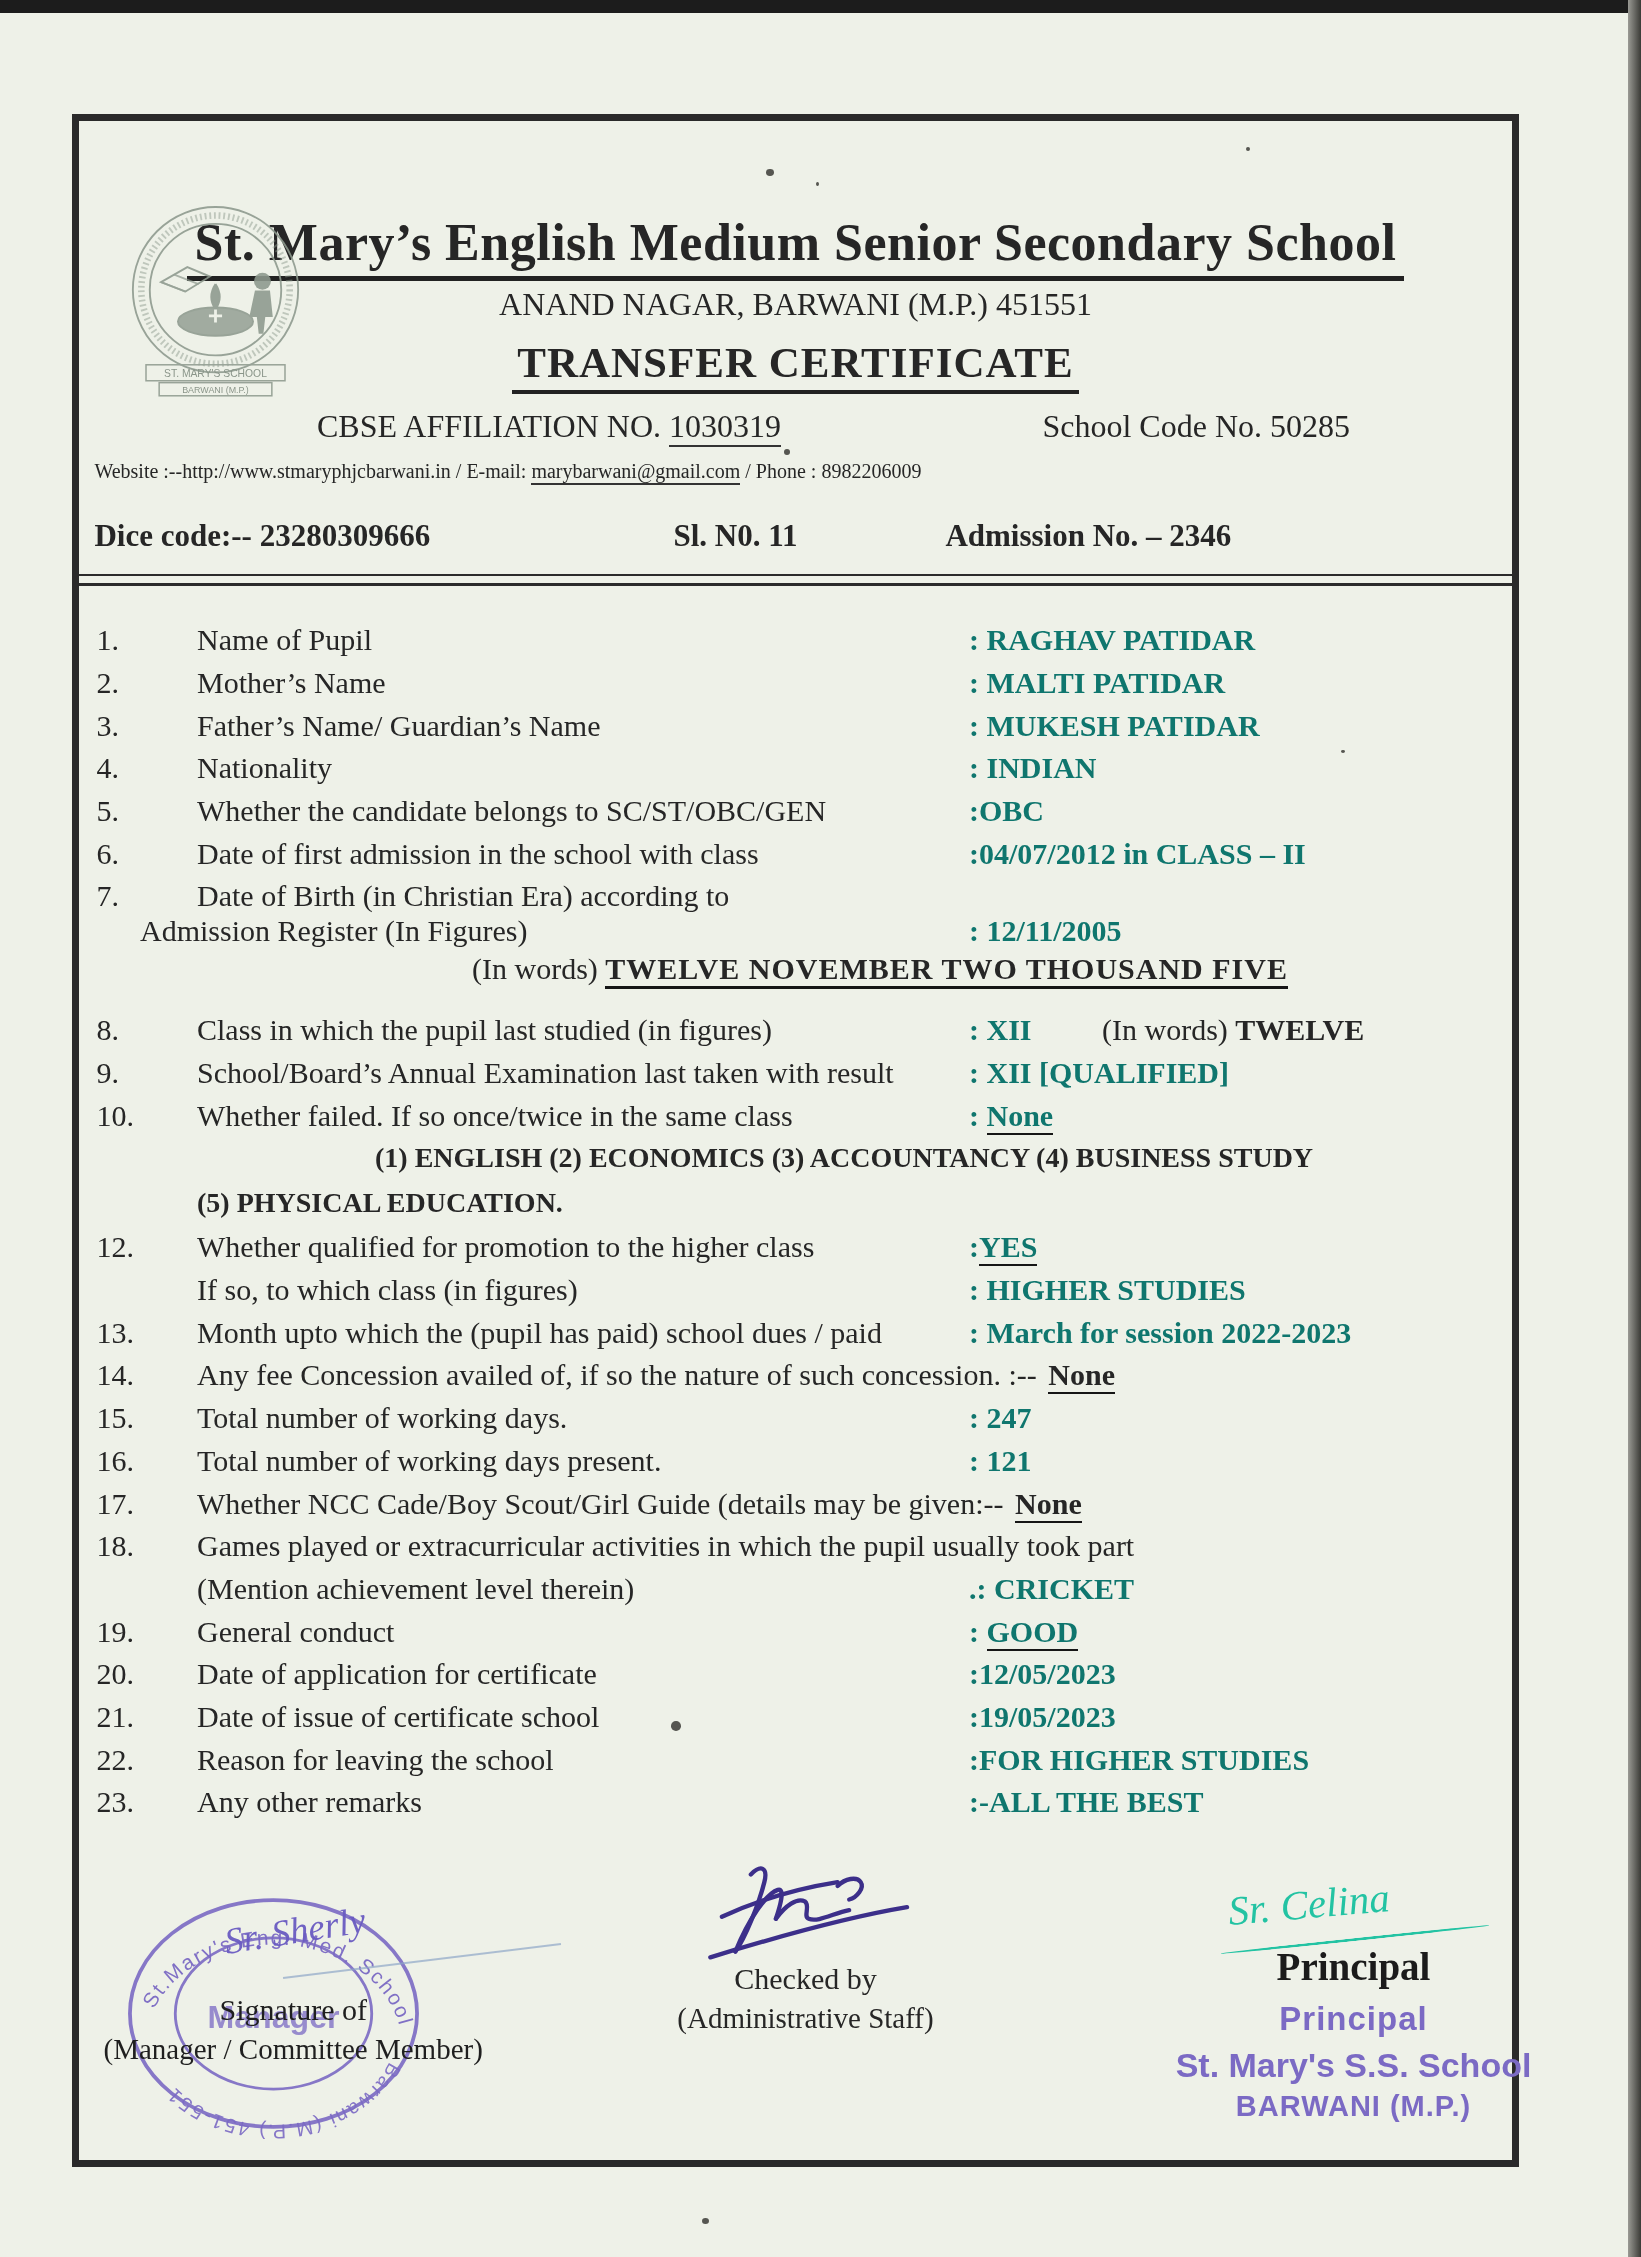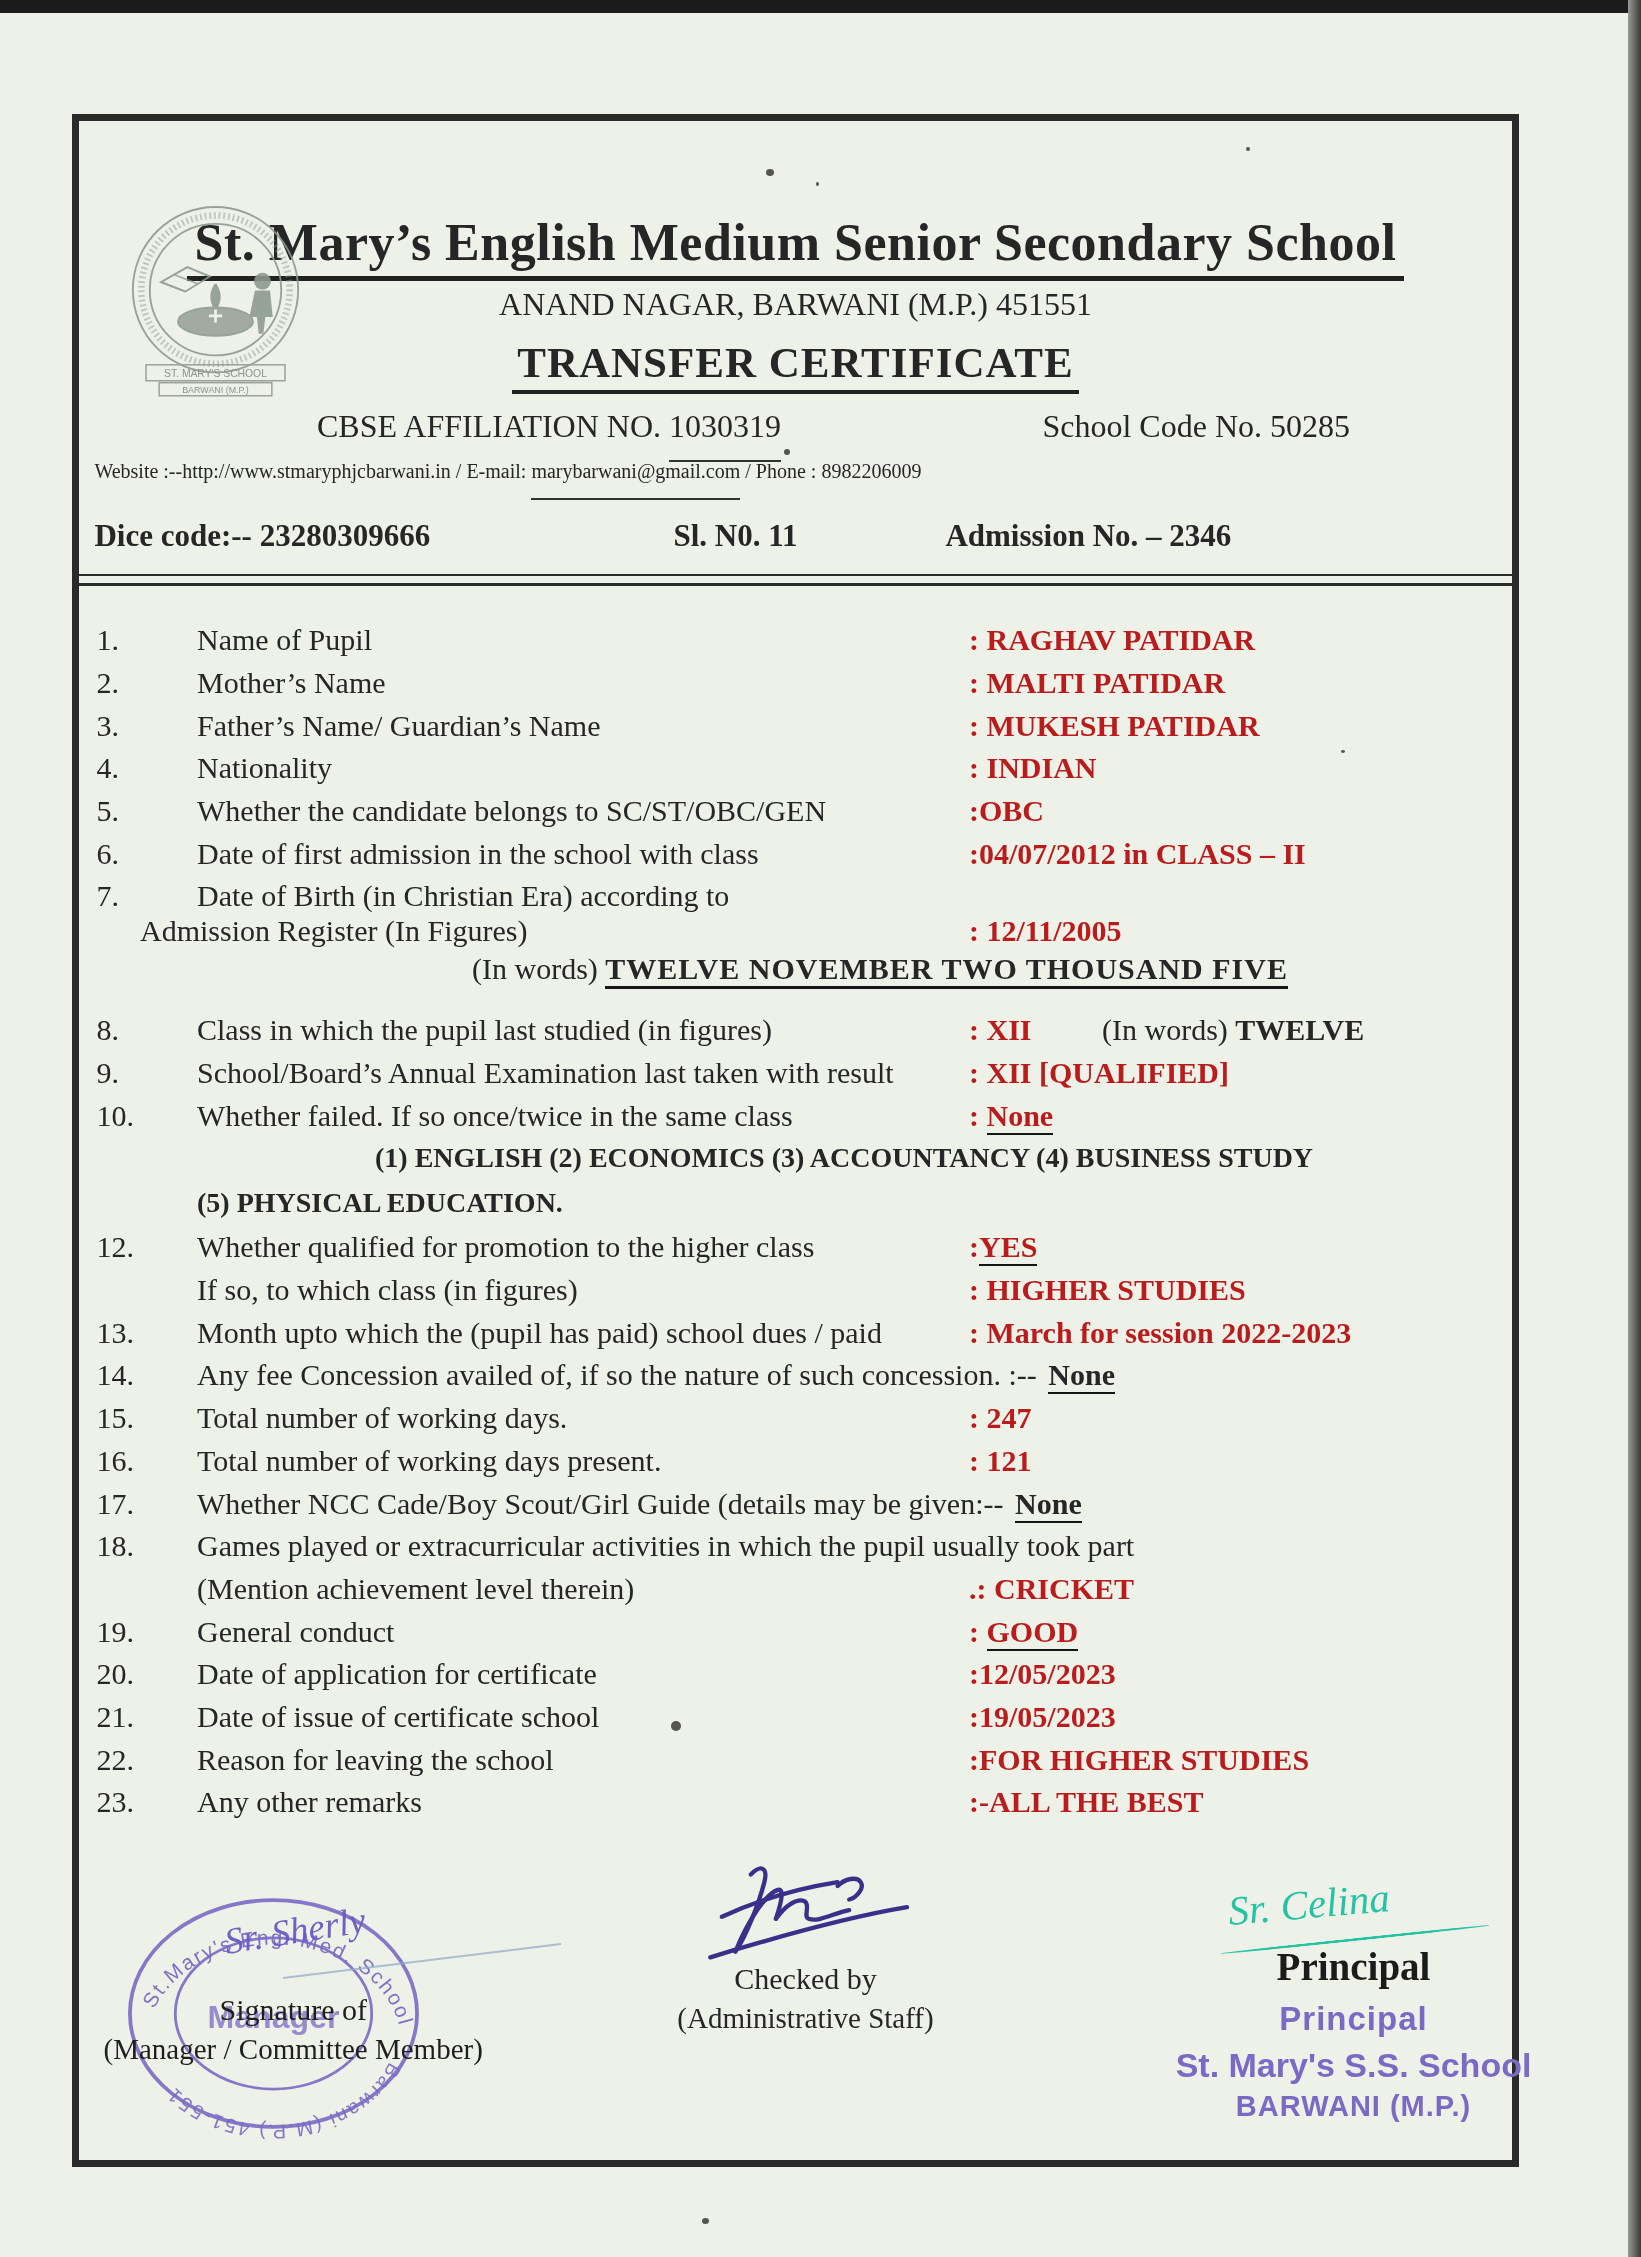--- a/index.html
+++ b/index.html
@@ -18,33 +18,33 @@
   .hdr{position:relative;text-align:center;}
   .seal{position:absolute;left:42px;top:71px;width:189px;height:216px;opacity:.88;}
   .school-name{margin:0;padding-top:93px;font-size:52px;font-weight:bold;line-height:58px;letter-spacing:0.5px;}
   .school-name .u{border-bottom:5.8px solid #222;padding:0 7.7px 4.8px;}
   .addr{margin-top:13.5px;font-size:32px;}
   .doc-title{margin-top:15.4px;font-size:43px;font-weight:bold;letter-spacing:1px;}
   .doc-title .u2{border-bottom:4.8px solid #222;padding:0 4.8px 3.9px;}
   .affil{display:flex;margin-top:21px;font-size:32px;text-align:left;}
   .affil .cbse{margin-left:238px;}
   .affil .code{margin-left:auto;margin-right:162px;}
-  .uthin{border-bottom:2.9px solid #333;padding-bottom:16px;}
+  .uthin{border-bottom:2.9px solid #333;padding-bottom:1px;}
   .website{margin-top:15.4px;font-size:20px;text-align:left;padding-left:15.4px;white-space:nowrap;}
   .dice{display:flex;margin-top:35px;font-size:31px;font-weight:bold;text-align:left;}
   .dice .d1{margin-left:15.4px;width:579px;}
   .dice .d2{width:272px;}
   .sep{margin-top:19.3px;height:7.7px;border-top:2.9px solid #2b2b2b;border-bottom:3.9px solid #2b2b2b;}
 
   
   .rows{padding-top:37px;font-size:30px;}
   .row{position:relative;padding-left:118px;line-height:33px;margin-bottom:9.7px;min-height:33px;white-space:nowrap;}
   .row .num{position:absolute;left:17.4px;}
   .row .lbl{white-space:nowrap;}
-  .row .val{position:absolute;left:890px;font-weight:bold;color:#b91c1c;white-space:nowrap;}
+  .row .val{position:absolute;left:890px;font-weight:bold;color:#0f766e;white-space:nowrap;}
   .uv{font-weight:bold;border-bottom:2.9px solid #161616;padding-bottom:1px;}
   .inline-val{margin-left:11.6px;}
   .indent2{padding-left:61px;}
   .words-line{padding-left:393px;line-height:35px;margin:3.9px 0 27px 0;white-space:nowrap;}
   .words-line .wl{font-size:30px;}
   .words-line .uv{border-bottom-width:3.9px;letter-spacing:1px;}
   .val-extra{position:absolute;left:1023px;white-space:nowrap;font-family:Liberation Serif, serif;}
   .val-extra .bold{font-weight:bold;}
   .subjects{padding-left:296px;font-weight:bold;font-size:28px;line-height:33px;margin-bottom:11.6px;white-space:nowrap;}
   .subjects.s2{padding-left:118px;}

